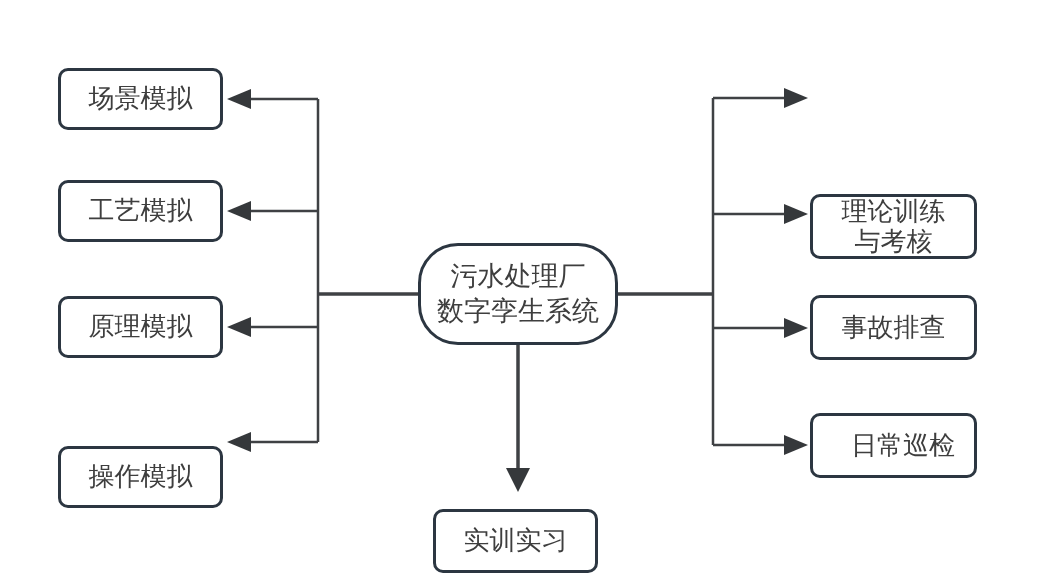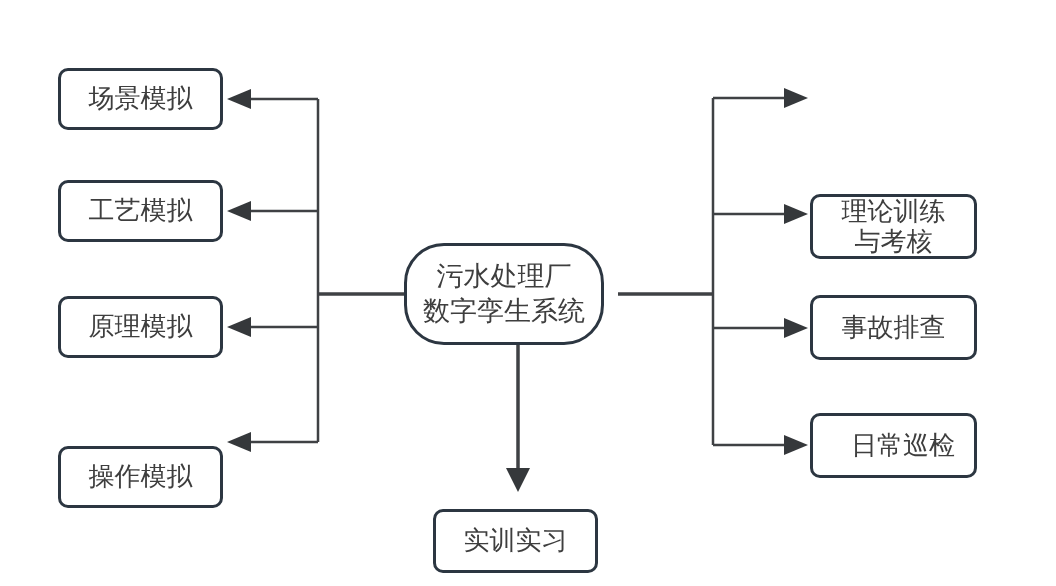--- a/index.html
+++ b/index.html
@@ -57,21 +57,21 @@
   .right-box { left: 810px; width: 167px; height: 65px; }
   #left-box-0  { top: 68px; }
   #left-box-1  { top: 180px; }
   #left-box-2  { top: 296px; }
   #left-box-3  { top: 411px; margin-top: 35px; }
   #right-box-0 { top: 65px; }
   #right-box-1 { top: 194px; line-height: 1.15; }
   #right-box-2 { top: 295px; }
   #right-box-3 { top: 413px; padding-left: 19px; }
   #center-node {
-    left: 404px;
+    left: 418px;
     top: 243px;
     width: 200px;
     height: 102px;
     border-radius: 40px;
     font-size: 27px;
     line-height: 1.3;
   }
   #bottom-box {
     left: 433px;
     top: 509px;

